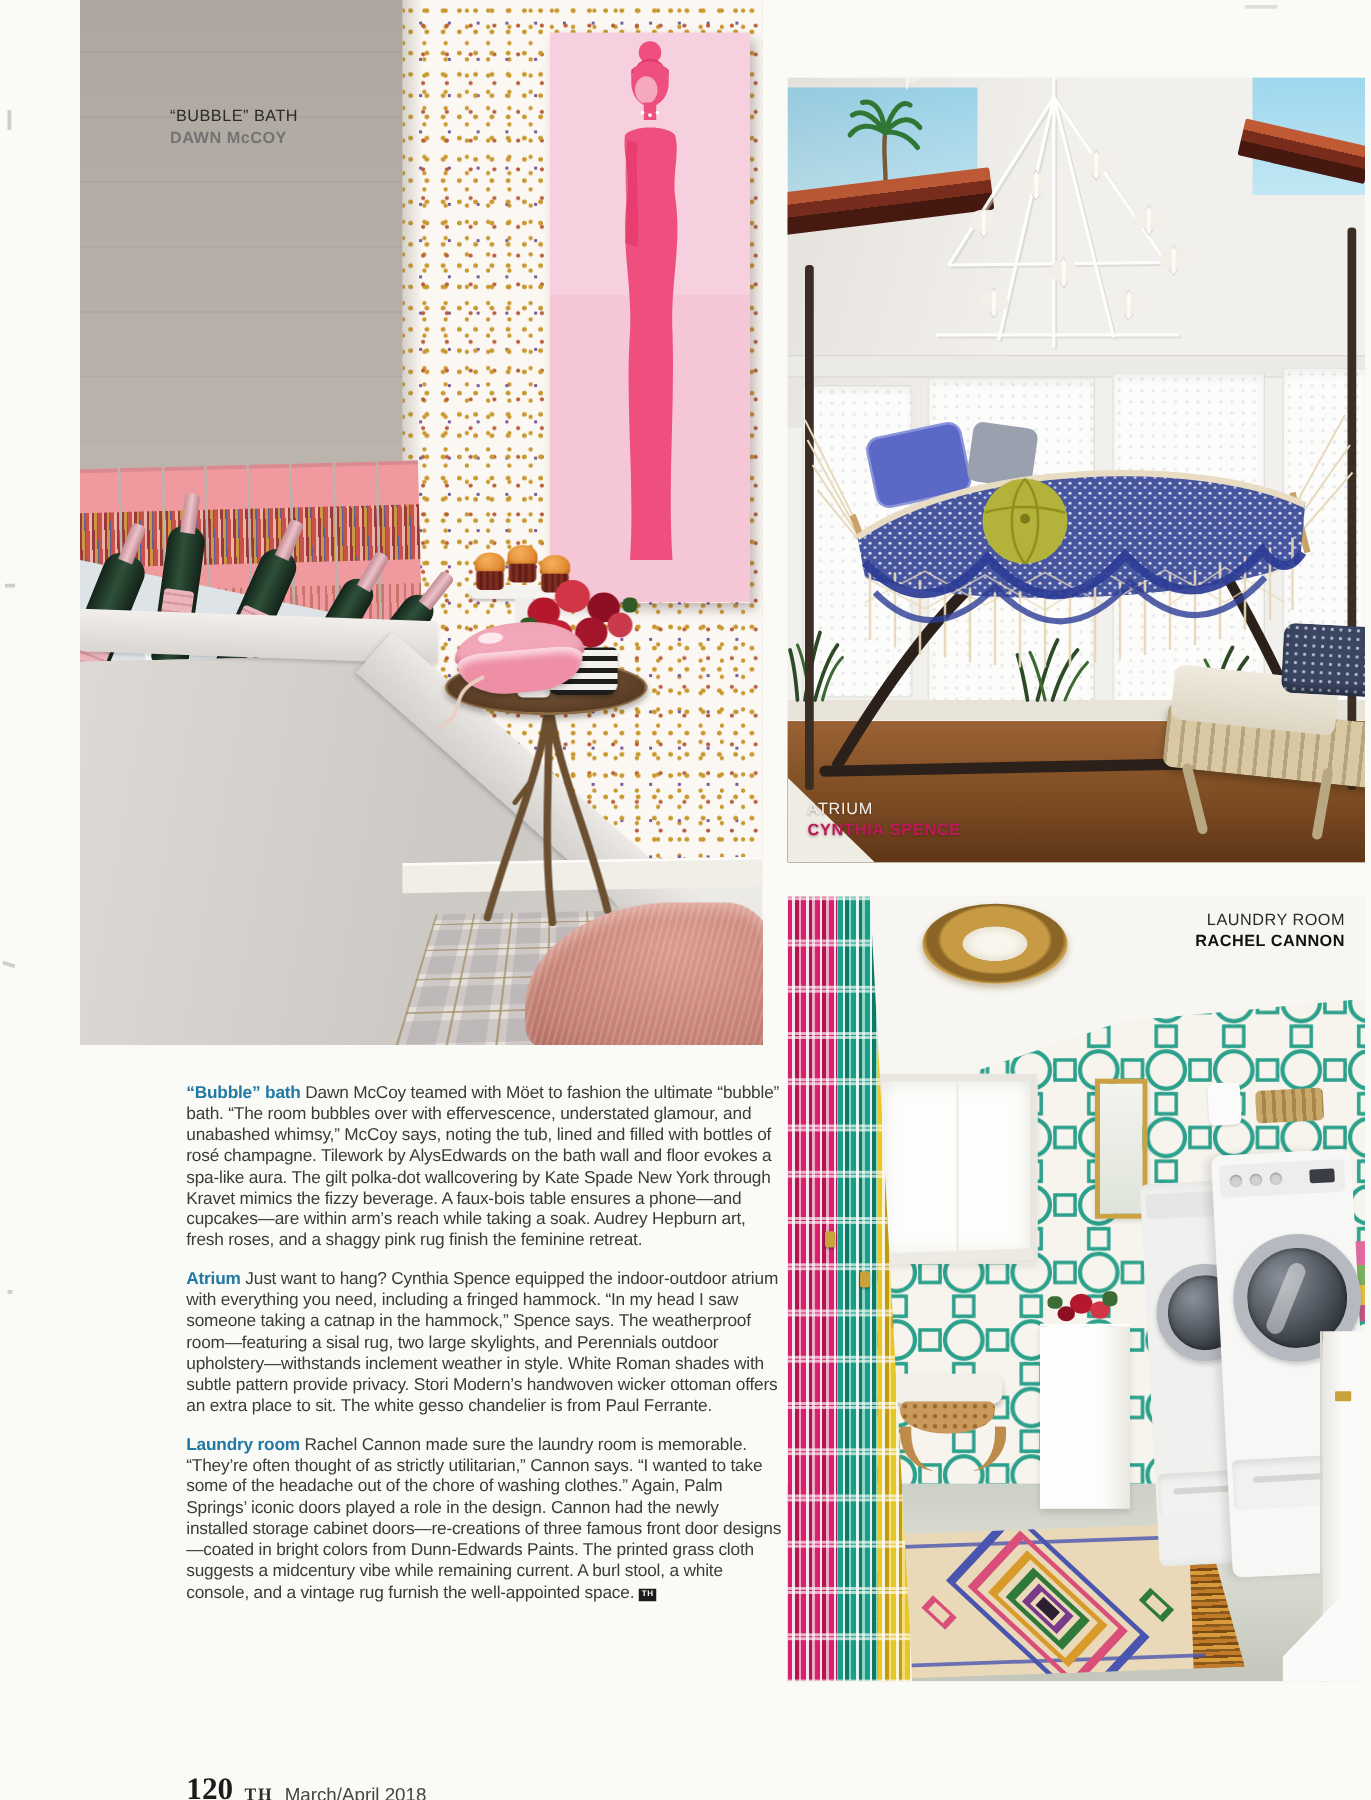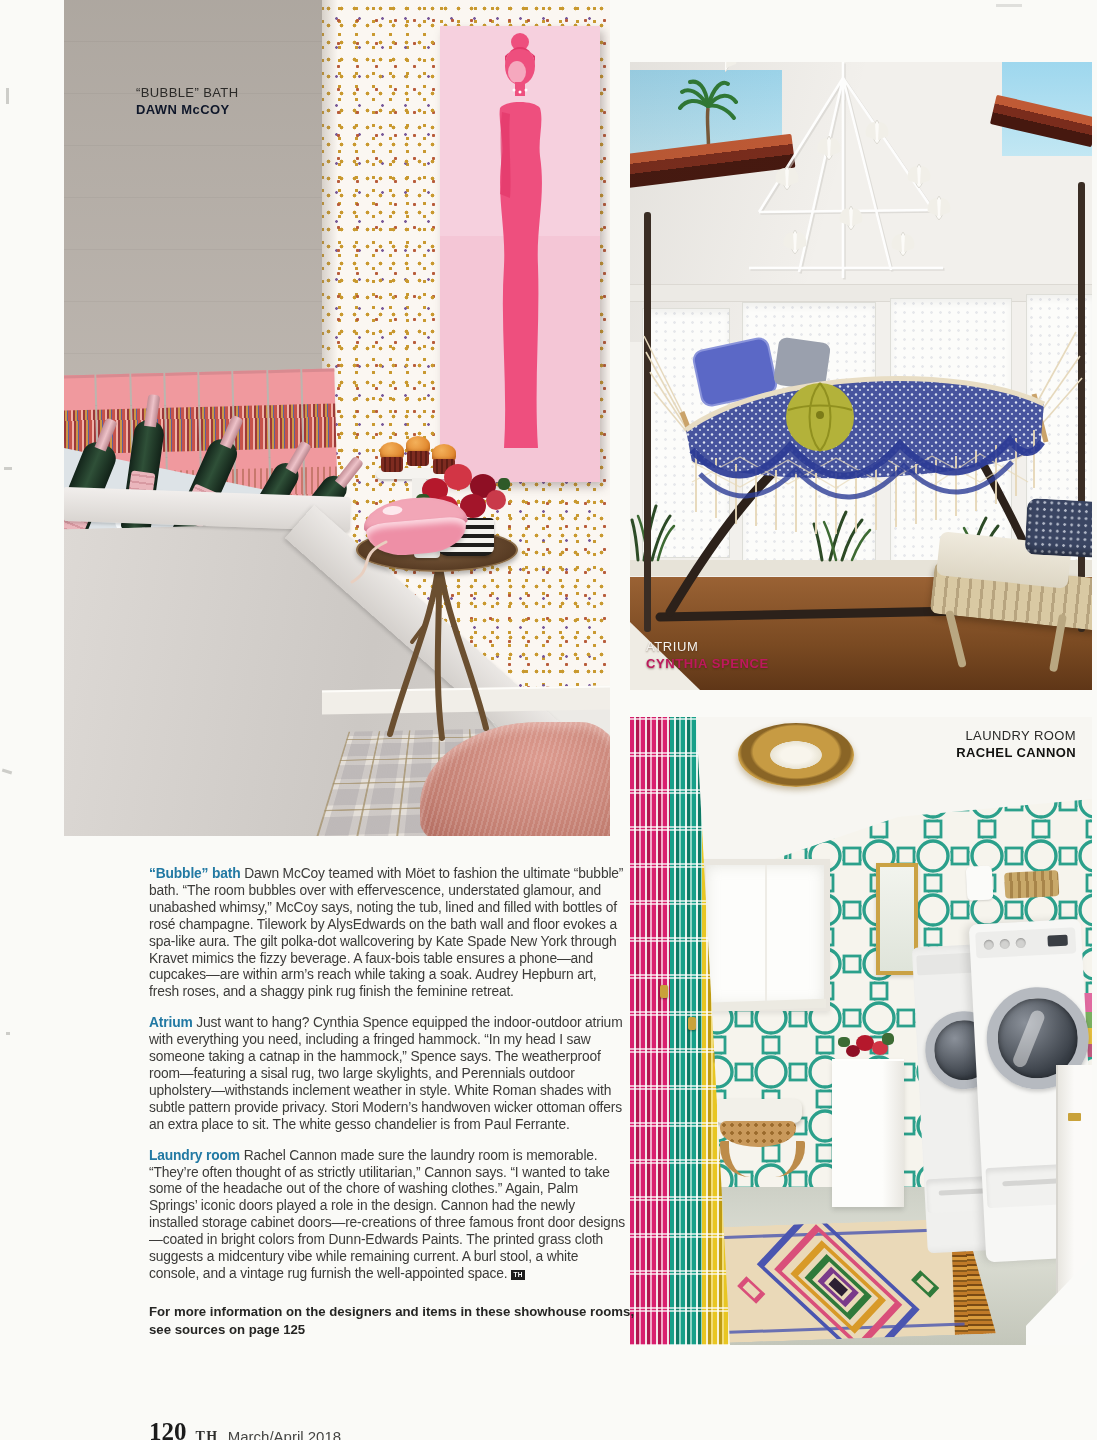--- a/index.html
+++ b/index.html
@@ -23,21 +23,21 @@
     background-image:
       linear-gradient(90deg,rgba(120,108,96,.28),transparent 16px),
       radial-gradient(circle,#c9992f 1.6px,transparent 2.2px),
       radial-gradient(circle,#b85c3a 1.3px,transparent 1.9px),
       radial-gradient(circle,#7a5a9a 1.1px,transparent 1.6px),
       radial-gradient(circle,#c9992f 1.4px,transparent 2px);
     background-size:100% 100%,13px 17px,19px 23px,23px 29px,17px 13px;
     background-position:0 0,0 0,7px 9px,3px 4px,9px 2px;}
   .pb-canvas{left:376px;top:26px;width:160px;height:456px;box-shadow:4px 5px 9px rgba(90,70,70,.35);}
   .pb-caption{left:72px;top:84px;font-size:13px;line-height:17px;color:#2b2a28;letter-spacing:.4px;}
-  .pb-caption b{color:#0f172a;}
+  .pb-caption b{color:#737373;}
   .pb-boxes{left:0;top:372px;width:272px;height:132px;display:flex;gap:2px;transform:rotate(-1.5deg);}
   .mbox{flex:1;background-color:#f0999e;border-top:3px solid #d98a90;
     background-image:
       repeating-linear-gradient(90deg,rgba(140,40,40,.85) 0 2px,rgba(200,150,60,.9) 2px 4px,rgba(60,80,150,.8) 4px 5px,rgba(190,70,60,.85) 5px 8px,rgba(240,180,170,.9) 8px 10px),
       repeating-linear-gradient(90deg,rgba(150,80,50,.45) 0 2px,transparent 2px 6px);
     background-size:100% 34%,100% 26%;background-position:0 38%,0 100%;background-repeat:no-repeat;}
   .pb-ice{left:0;top:448px;width:300px;height:250px;
     clip-path:polygon(0 0,88% 22%,100% 48%,55% 78%,0 62%);
     background-color:#dde3e7;background-image:
       radial-gradient(circle at 20% 30%,#f8fbfd 8px,transparent 9px),
@@ -610,24 +610,20 @@
 
     <div class="abs pl-torn"></div>
   </div>
 
   <div class="textcol">
     <p class="art-p"><span class="lead">“Bubble” bath</span> <span>Dawn McCoy teamed with Möet to fashion the ultimate “bubble” bath. “The room bubbles over with effervescence, understated glamour, and unabashed whimsy,” McCoy says, noting the tub, lined and filled with bottles of rosé champagne. Tilework by AlysEdwards on the bath wall and floor evokes a spa-like aura. The gilt polka-dot wallcovering by Kate Spade New York through Kravet mimics the fizzy beverage. A faux-bois table ensures a phone—and cupcakes—are within arm’s reach while taking a soak. Audrey Hepburn art, fresh roses, and a shaggy pink rug finish the feminine retreat.</span></p>
     <p class="art-p"><span class="lead">Atrium</span> <span>Just want to hang? Cynthia Spence equipped the indoor-outdoor atrium with everything you need, including a fringed hammock. “In my head I saw someone taking a catnap in the hammock,” Spence says. The weatherproof room—featuring a sisal rug, two large skylights, and Perennials outdoor upholstery—withstands inclement weather in style. White Roman shades with subtle pattern provide privacy. Stori Modern’s handwoven wicker ottoman offers an extra place to sit. The white gesso chandelier is from Paul Ferrante.</span></p>
     <p class="art-p"><span class="lead">Laundry room</span> <span>Rachel Cannon made sure the laundry room is memorable. “They’re often thought of as strictly utilitarian,” Cannon says. “I wanted to take some of the headache out of the chore of washing clothes.” Again, Palm Springs’ iconic doors played a role in the design. Cannon had the newly installed storage cabinet doors—re-creations of three famous front door designs—coated in bright colors from Dunn-Edwards Paints. The printed grass cloth suggests a midcentury vibe while remaining current. A burl stool, a white console, and a vintage rug furnish the well-appointed space.</span><span class="endmark">TH</span></p>
   </div>
 
-  <div class="note">
-    <div>For more information on the designers and items in these showhouse rooms,</div>
-    <div>see sources on page 125</div>
-  </div>
 
   <div class="folio">
     <span class="folio-num">120</span>
     <span class="folio-mag">TH</span>
     <span class="folio-issue">March/April 2018</span>
   </div>
 
 </div>
 
 </body></html>

